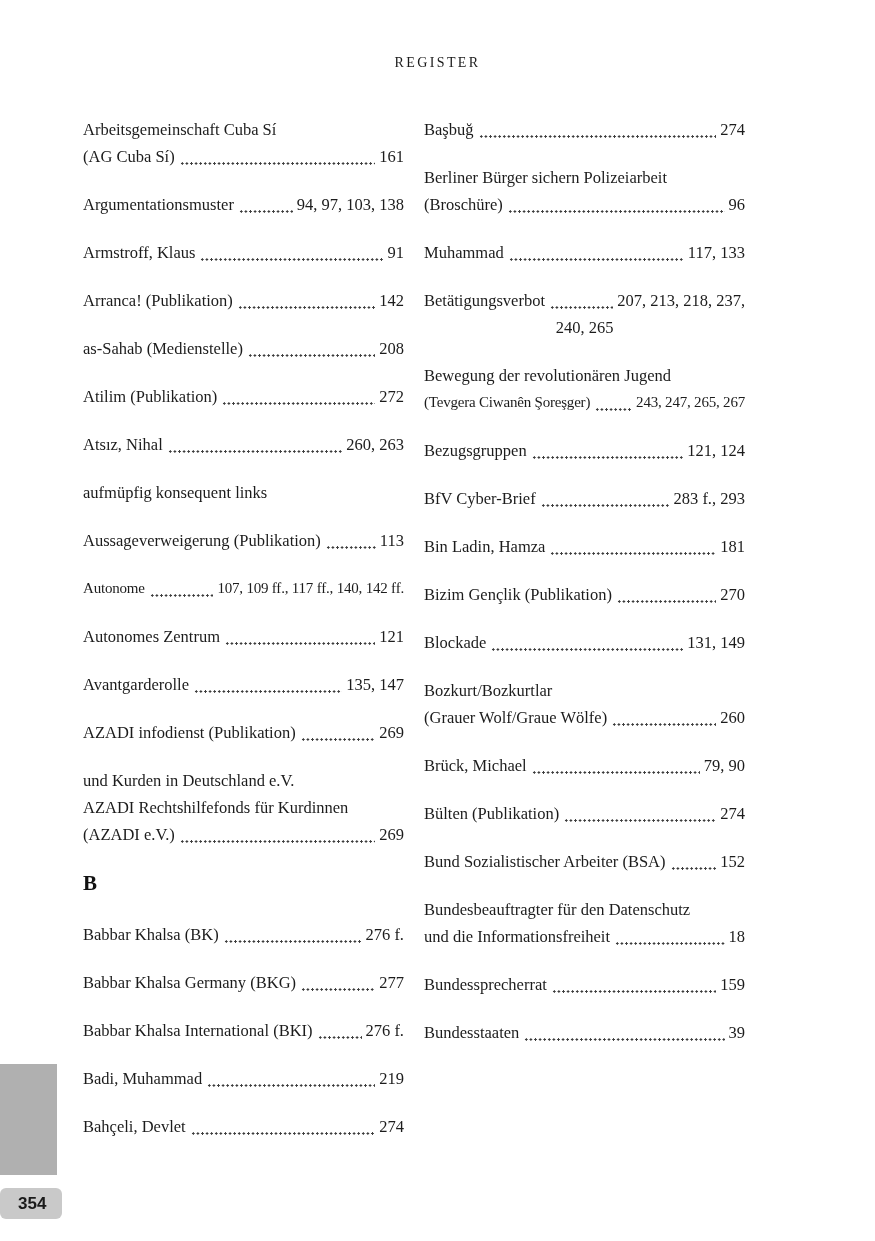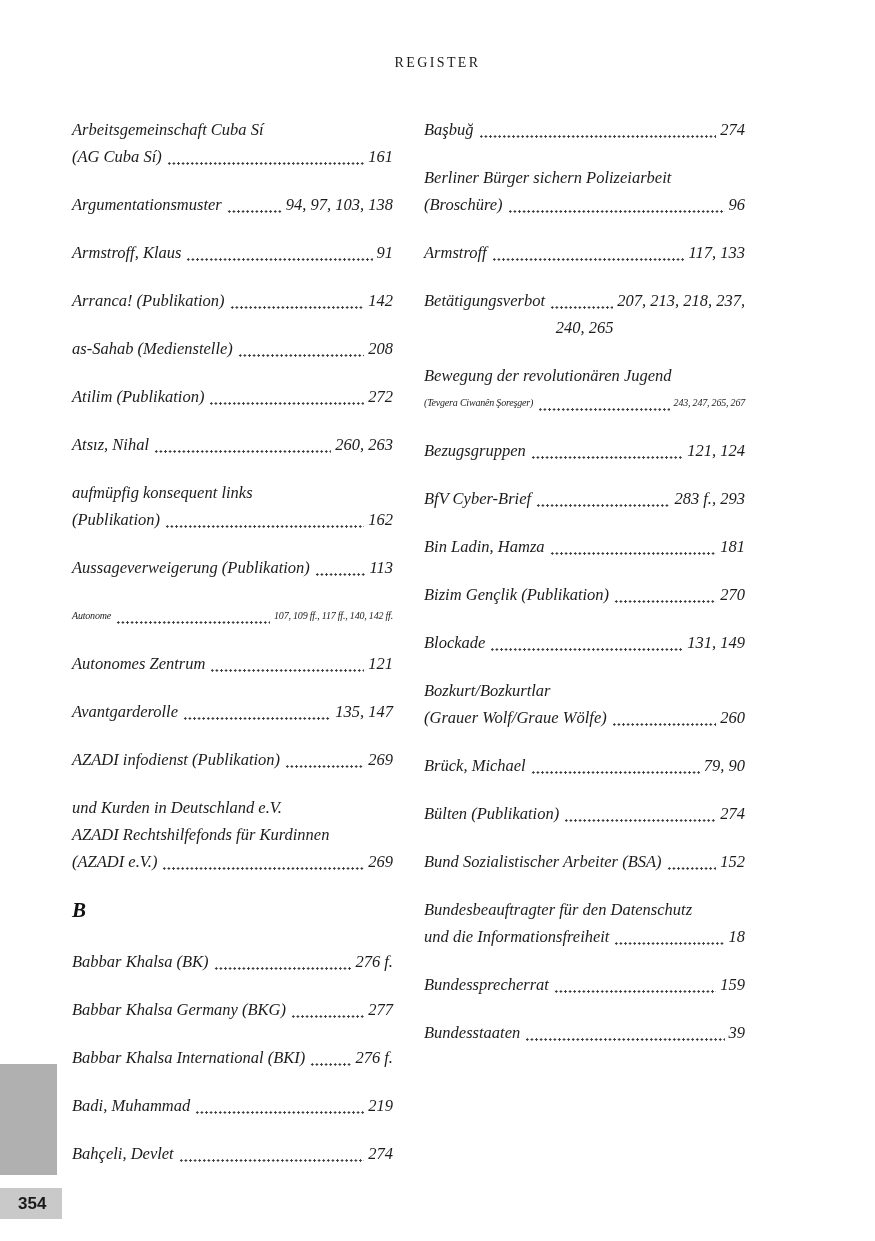--- a/index.html
+++ b/index.html
@@ -16,35 +16,34 @@
   .header-title {
     position: absolute;
     top: 43px; left: 0; right: 0;
     text-align: center;
     font-size: 14px;
     letter-spacing: 2.4px;
     color: #1a1a1a;
   }
   .columns {
     position: absolute;
-    left: 72px;
+    left: 83px;
     top: 104px;
     width: 673px;
     display: flex;
-    gap: 31px;
-    font-style: italic;
+    gap: 20px;
   }
   .col {
     width: 321px;
     font-size: 16.5px;
     line-height: 27px;
   }
   .entry { margin-bottom: 21px; }
   .entry-line { display: flex; }
-  .entry-line.compact { font-size: 10px; letter-spacing: -0.2px; }
+  .entry-line.compact { font-size: 15px; letter-spacing: -0.2px; }
   .label { white-space: nowrap; flex: 0 1 auto; }
   .pages { white-space: nowrap; flex: 0 0 auto; }
   .dots {
     flex: 1 1 auto;
     min-width: 4px;
     align-self: flex-end;
     height: 3px;
     margin: 0 4px 5px 5px;
     background-image: radial-gradient(circle, #3c3c3c 1.1px, rgba(0,0,0,0) 1.3px);
     background-size: 4.6px 3px;
@@ -64,20 +63,21 @@
     position: absolute;
     left: 0; top: 1052px;
     width: 57px; height: 111px;
     background: #b0b0b0;
   }
   .page-bar {
     position: absolute;
     left: 0; top: 1176px;
     width: 62px; height: 31px;
     background: #c9c9c9;
+    border-radius: 6px;
   }
   .page-number {
     display: block;
     padding-left: 18px;
     line-height: 31px;
     font-weight: bold;
     font-size: 17px;
     font-family: "Liberation Sans", sans-serif;
     color: #1a1a1a;
   }
@@ -135,25 +135,20 @@
         </div>
         <div class="entry">
           <div class="entry-line">
             <span class="label">Atsız, Nihal</span>
             <span class="dots"></span>
             <span class="pages">260, 263</span>
           </div>
         </div>
         <div class="entry">
           <div class="pre-line">aufmüpfig konsequent links</div>
-          <div class="entry-line">
-            <span class="label">(Publikation)</span>
-            <span class="dots"></span>
-            <span class="pages">162</span>
-          </div>
         </div>
         <div class="entry">
           <div class="entry-line">
             <span class="label">Aussageverweigerung (Publikation)</span>
             <span class="dots"></span>
             <span class="pages">113</span>
           </div>
         </div>
         <div class="entry">
           <div class="entry-line compact">
@@ -240,21 +235,21 @@
         <div class="entry">
           <div class="pre-line">Berliner Bürger sichern Polizeiarbeit</div>
           <div class="entry-line">
             <span class="label">(Broschüre)</span>
             <span class="dots"></span>
             <span class="pages">96</span>
           </div>
         </div>
         <div class="entry">
           <div class="entry-line">
-            <span class="label">Armstroff</span>
+            <span class="label">Muhammad</span>
             <span class="dots"></span>
             <span class="pages">117, 133</span>
           </div>
         </div>
         <div class="entry">
           <div class="entry-line">
             <span class="label">Betätigungsverbot</span>
             <span class="dots"></span>
             <span class="pages">207, 213, 218, 237,</span>
           </div>

